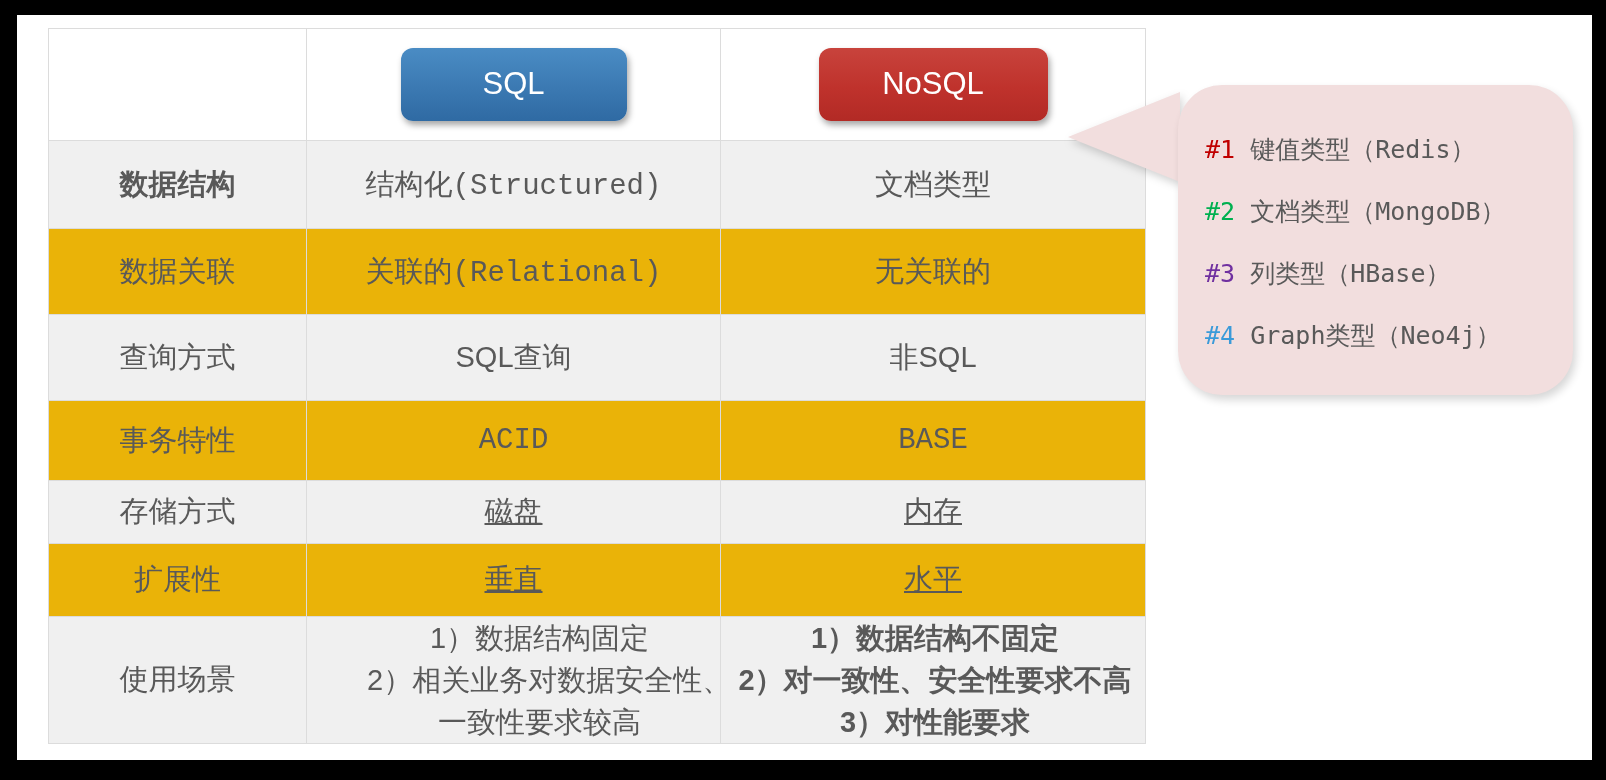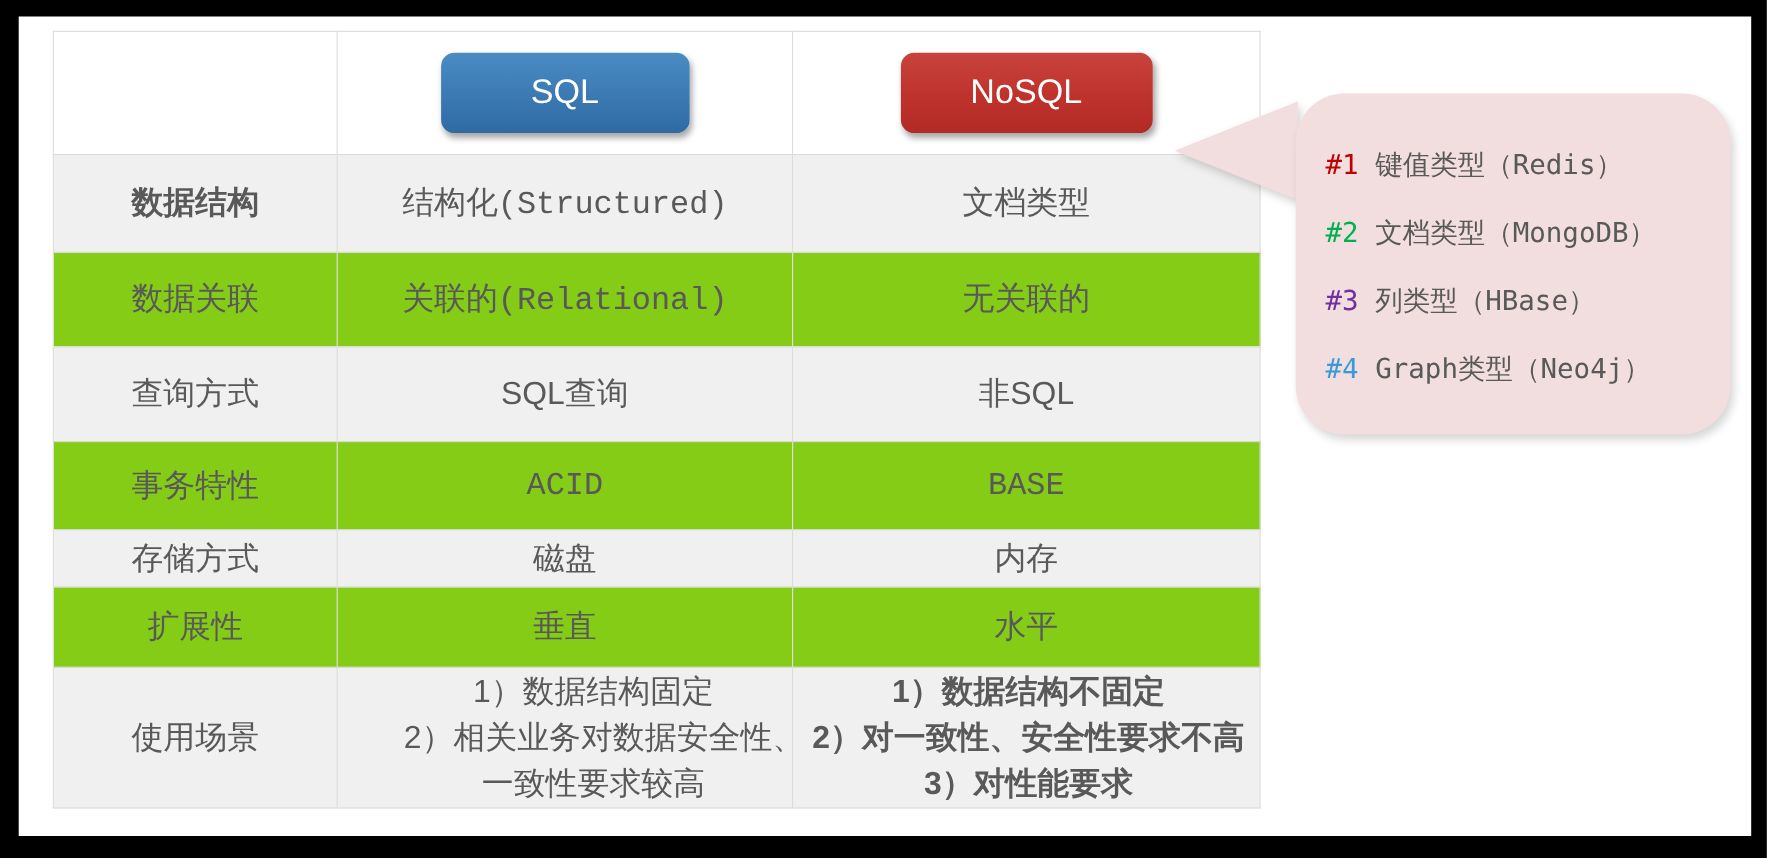--- a/index.html
+++ b/index.html
@@ -37,34 +37,34 @@
     text-align: center;
     color: #595959;
     font-size: 29px;
     margin-left: 16px;
   }
   .col-label { width: 258px; }
   .col-sql   { width: 414px; }
   .col-nosql { width: 425px; }
 
   tr.shaded td { background: #f0f0f0; }
-  tr.plain  td { background: #84cc16; }
+  tr.plain  td { background: #eab308; }
 
   td.label-cell {
     color: #0d0d0d;
     font-size: 31px;
   }
   td.label-cell.bold { font-weight: bold; }
 
   td.mono {
     font-family: Liberation Mono, monospace;
     font-size: 28px;
     letter-spacing: 0px;
   }
-  td.dark { color: #0d0d0d; }
+  td.dark { color: #0d0d0d; text-decoration: underline; }
 
   
   tr.header-row td { background: #ffffff; height: 112px; }
 
   .pill {
     display: inline-block;
     color: #ffffff;
     font-size: 31px;
     line-height: 1;
     padding: 20px 0 22px 0;
@@ -165,21 +165,21 @@
         <td>SQL查询</td>
         <td>非SQL</td>
       </tr>
 
       <tr class="plain" style="height:80px">
         <td class="label-cell">事务特性</td>
         <td class="mono">ACID</td>
         <td class="mono">BASE</td>
       </tr>
 
-      <tr class="shaded" style="height:52px">
+      <tr class="shaded" style="height:63px">
         <td class="label-cell">存储方式</td>
         <td class="dark">磁盘</td>
         <td class="dark">内存</td>
       </tr>
 
       <tr class="plain" style="height:73px">
         <td class="label-cell">扩展性</td>
         <td class="dark">垂直</td>
         <td class="dark">水平</td>
       </tr>

